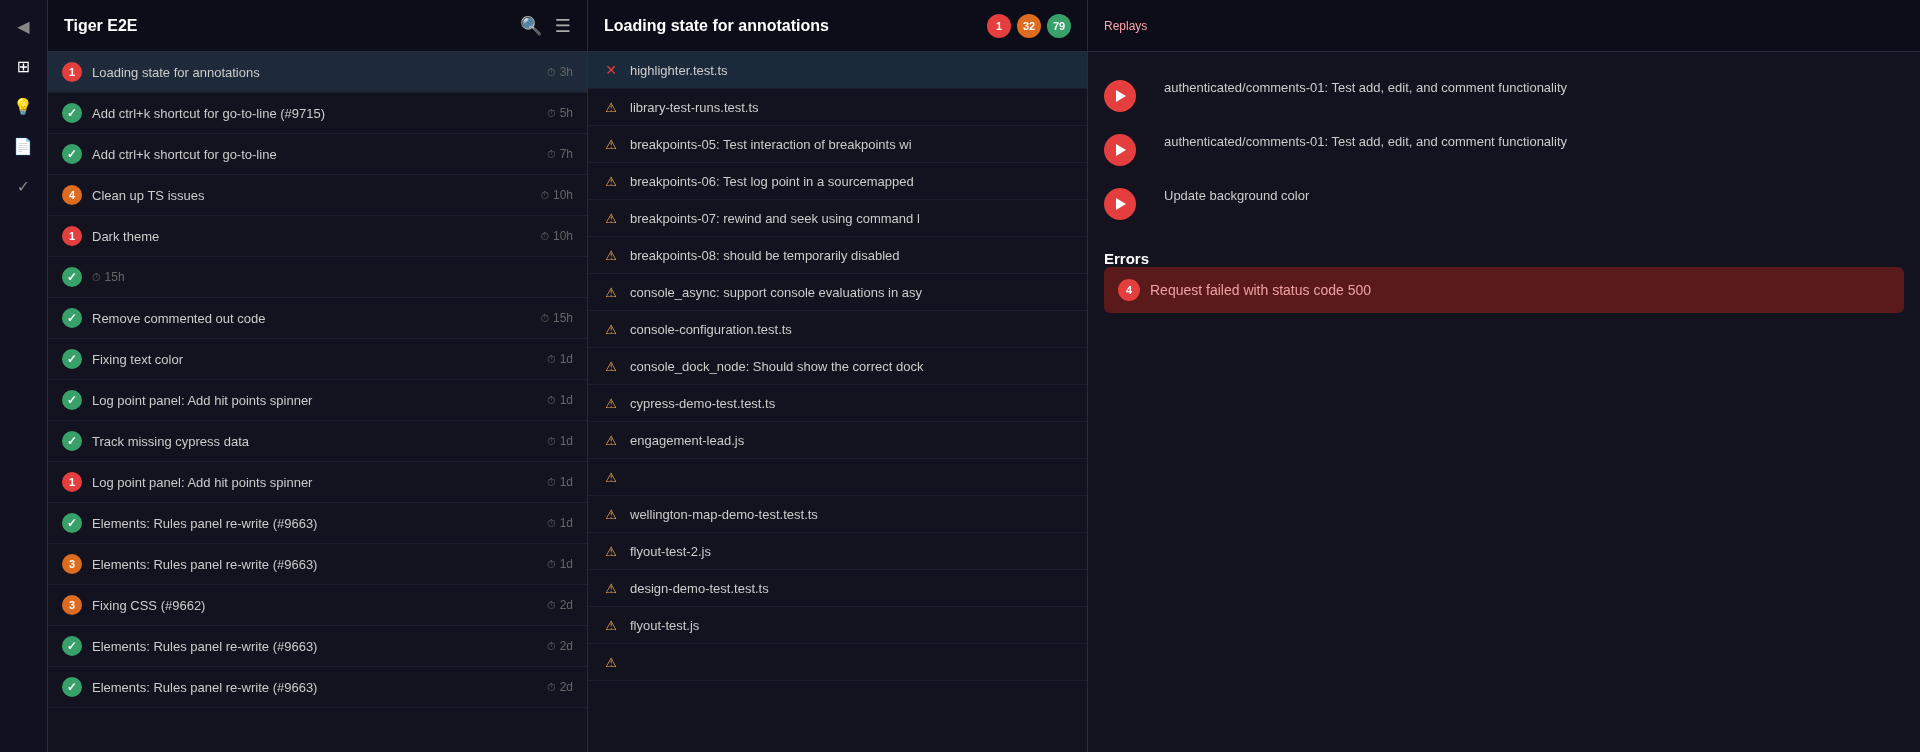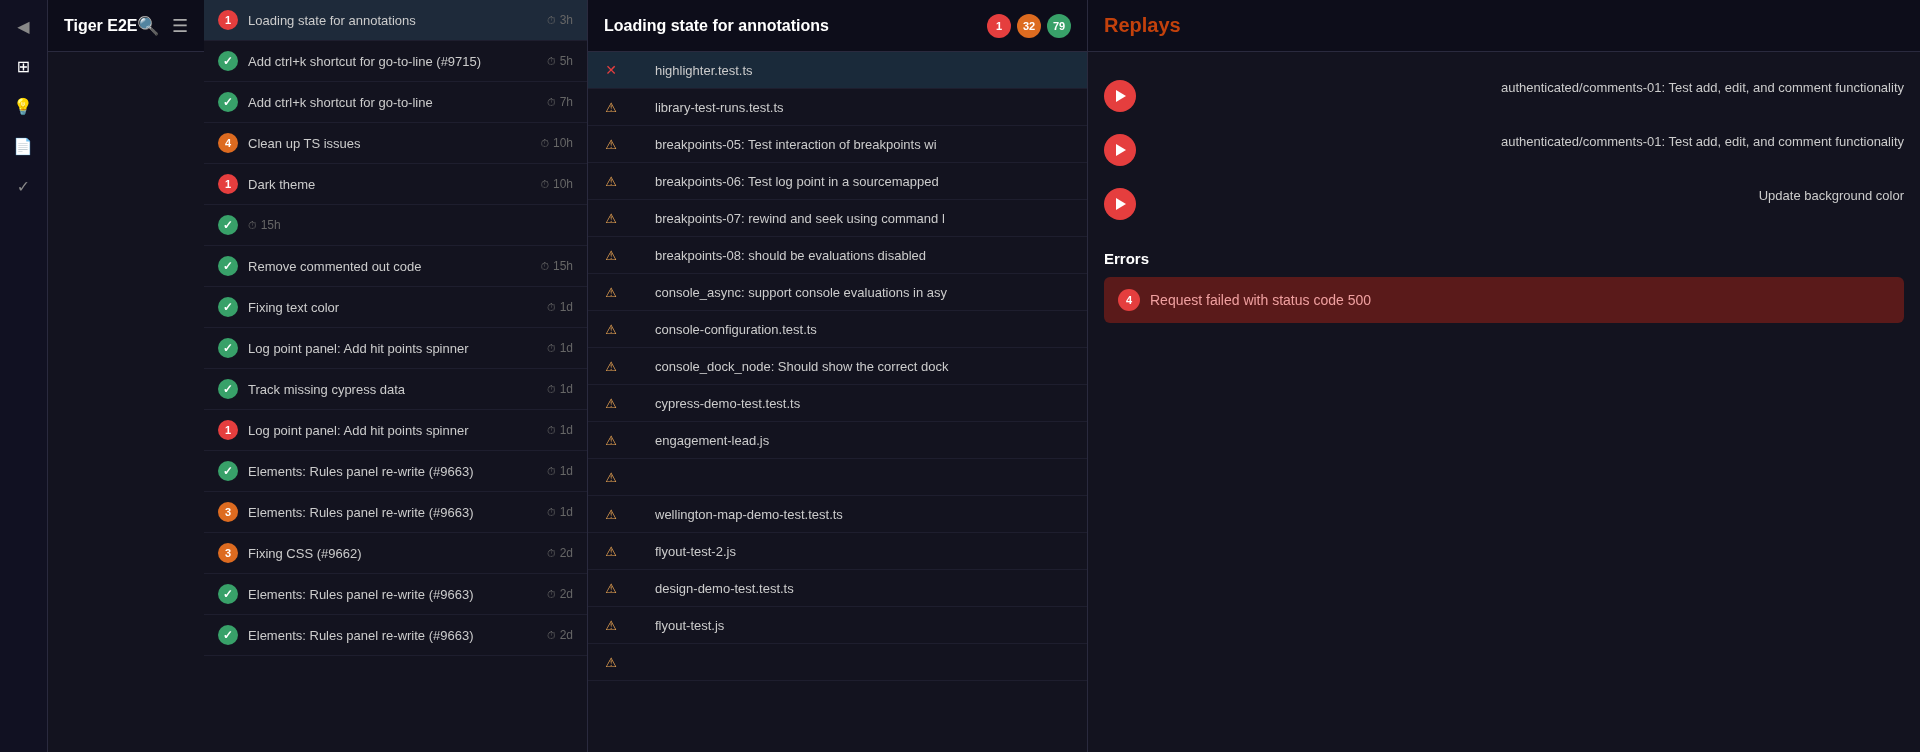--- a/index.html
+++ b/index.html
@@ -36,21 +36,21 @@
       color: #888;
       font-size: 16px;
     }
     .sidebar-btn.active { color: #fff; }
 
     
     .left-panel {
       width: 540px;
       background: #13131f;
       display: flex;
-      flex-direction: row;
+      flex-direction: column;
       border-right: 1px solid #2a2a3e;
     }
     .left-header {
       display: flex;
       align-items: center;
       justify-content: space-between;
       padding: 12px 16px;
       background: #0d0d1a;
       border-bottom: 1px solid #2a2a3e;
       height: 52px;
@@ -168,56 +168,54 @@
       justify-content: center;
       font-size: 14px;
     }
     .mid-item-text {
       flex: 1;
       color: #ccc;
       font-size: 13px;
       white-space: nowrap;
       overflow: hidden;
       text-overflow: ellipsis;
-      margin-left: 25px;
     }
     .icon-error { color: #e53e3e; font-size: 14px; }
     .icon-warn { color: #f6ad55; font-size: 13px; }
 
     
     .right-panel {
       flex: 1;
       background: #13131f;
       display: flex;
       flex-direction: column;
     }
     .right-header {
       padding: 12px 16px;
       background: #0d0d1a;
       border-bottom: 1px solid #2a2a3e;
       height: 52px;
       display: flex;
       align-items: center;
     }
     .right-header-title {
-      font-size: 20px;
-      font-weight: 700;
-      color: #c2410c;
+      font-size: 12px;
+      font-weight: 400;
+      color: #fca5a5;
     }
     .right-content {
       padding: 16px;
       flex: 1;
     }
     .replay-item {
       display: flex;
       align-items: flex-start;
       gap: 28px;
       padding: 10px 0;
       cursor: pointer;
-      justify-content: space-between;
     }
     .play-btn {
       width: 32px;
       height: 32px;
       border-radius: 50%;
       background: #e53e3e;
       display: flex;
       align-items: center;
       justify-content: center;
       flex-shrink: 0;
@@ -234,21 +232,20 @@
     .replay-text {
       color: #ccc;
       font-size: 13px;
       line-height: 1.5;
     }
     .errors-section { margin-top: 20px; }
     .errors-title {
       font-size: 15px;
       font-weight: 600;
       color: #fff;
-      margin-bottom: 10px;
     }
     .error-item {
       display: flex;
       align-items: center;
       gap: 10px;
       background: #5a1a1a;
       border-radius: 6px;
       padding: 12px 14px;
       cursor: pointer;
     }
@@ -461,21 +458,21 @@
       <div class="mid-item">
     <span class="mid-item-icon icon-warn">⚠</span>
     <span class="mid-item-text">breakpoints-06: Test log point in a sourcemapped</span>
   </div>
       <div class="mid-item">
     <span class="mid-item-icon icon-warn">⚠</span>
     <span class="mid-item-text">breakpoints-07: rewind and seek using command l</span>
   </div>
       <div class="mid-item">
     <span class="mid-item-icon icon-warn">⚠</span>
-    <span class="mid-item-text">breakpoints-08: should be evaluations disabled</span>
+    <span class="mid-item-text">breakpoints-08: should be temporarily disabled</span>
   </div>
       <div class="mid-item">
     <span class="mid-item-icon icon-warn">⚠</span>
     <span class="mid-item-text">console_async: support console evaluations in asy</span>
   </div>
       <div class="mid-item">
     <span class="mid-item-icon icon-warn">⚠</span>
     <span class="mid-item-text">console-configuration.test.ts</span>
   </div>
       <div class="mid-item">

